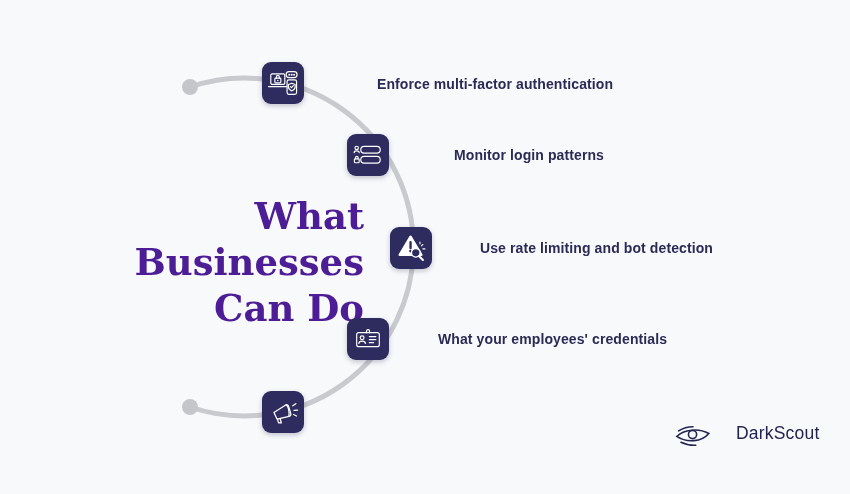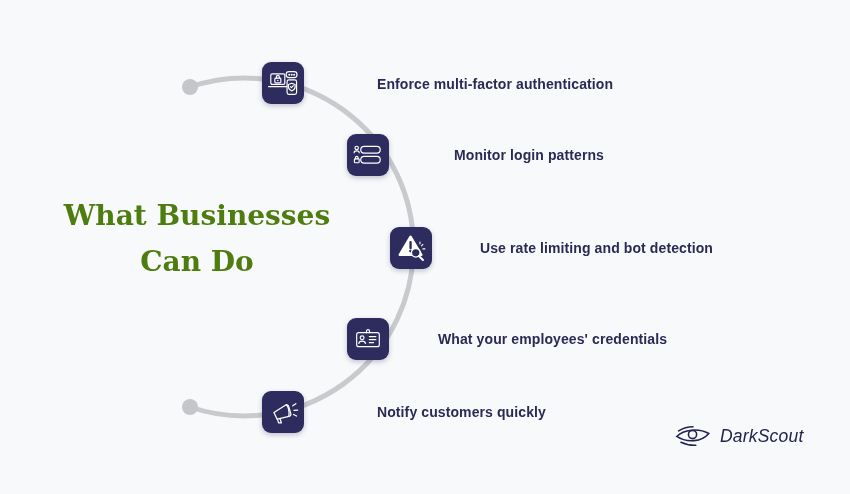--- a/index.html
+++ b/index.html
@@ -35,35 +35,34 @@
     font-weight: bold;
     color: #2b2a55;
     letter-spacing: 0.1px;
     white-space: nowrap;
   }
   .title {
     position: absolute;
     left: 30px;
     top: 193px;
     width: 334px;
-    text-align: center;
+    text-align: right;
     font-family: "DejaVu Serif", serif;
     font-weight: bold;
-    font-size: 28px;
+    font-size: 37px;
     line-height: 46px;
-    color: #4d7c0f;
+    color: #4c1d95;
   }
   .logo {
     position: absolute;
     left: 674px;
     top: 423px;
     display: flex;
-    align-items: center;
-    gap: 8px;
-    font-style: italic;
+    align-items: flex-start;
+    gap: 24px;
   }
   .logo-text {
     font-size: 17.5px;
     color: #232350;
     letter-spacing: 0.2px;
   }
 </style>
 </head>
 <body>
 
@@ -152,21 +151,20 @@
       <g stroke="#ffffff" stroke-width="1.4" fill="none" stroke-linecap="round" stroke-linejoin="round">
         <path d="M11 21.5 L24 13.2 C25.7 12.6 26.8 13.3 27.2 14.8 L29.6 22.8 C30 24.3 29.3 25.4 27.7 25.8 L14.5 29 Z"></path>
         <path d="M24.8 13.2 C27 15 28.2 20.5 27.5 25.2"></path>
         <path d="M15 29.1 l1.1 4 h3.1 l-1.4 -4.7"></path>
         <path d="M31.8 14.2 l3.4 -2.4"></path>
         <path d="M33.2 19.3 l4 -0.4"></path>
         <path d="M32.6 23.8 l3.4 1.6"></path>
       </g>
     </svg>
   </div>
-  <div class="step-label" style="left:377px; top:412px;">Notify customers quickly</div>
 
   <div class="logo">
     <svg width="38" height="26" viewBox="0 0 40 28" fill="none">
       <g stroke="#232350" stroke-width="1.7" stroke-linecap="round">
         <path d="M4.5 8.5 C 9.5 5.3 14.5 4 20 4"></path>
         <path d="M2.5 14.5 C 10 6.8 26 5.2 37 11.3 C 29.5 20.3 13.5 21.8 2.5 14.5 Z"></path>
         <circle cx="19.5" cy="12.4" r="4.4"></circle>
         <path d="M7 20.8 C 12 23.3 17 24.2 23 24"></path>
       </g>
     </svg>

